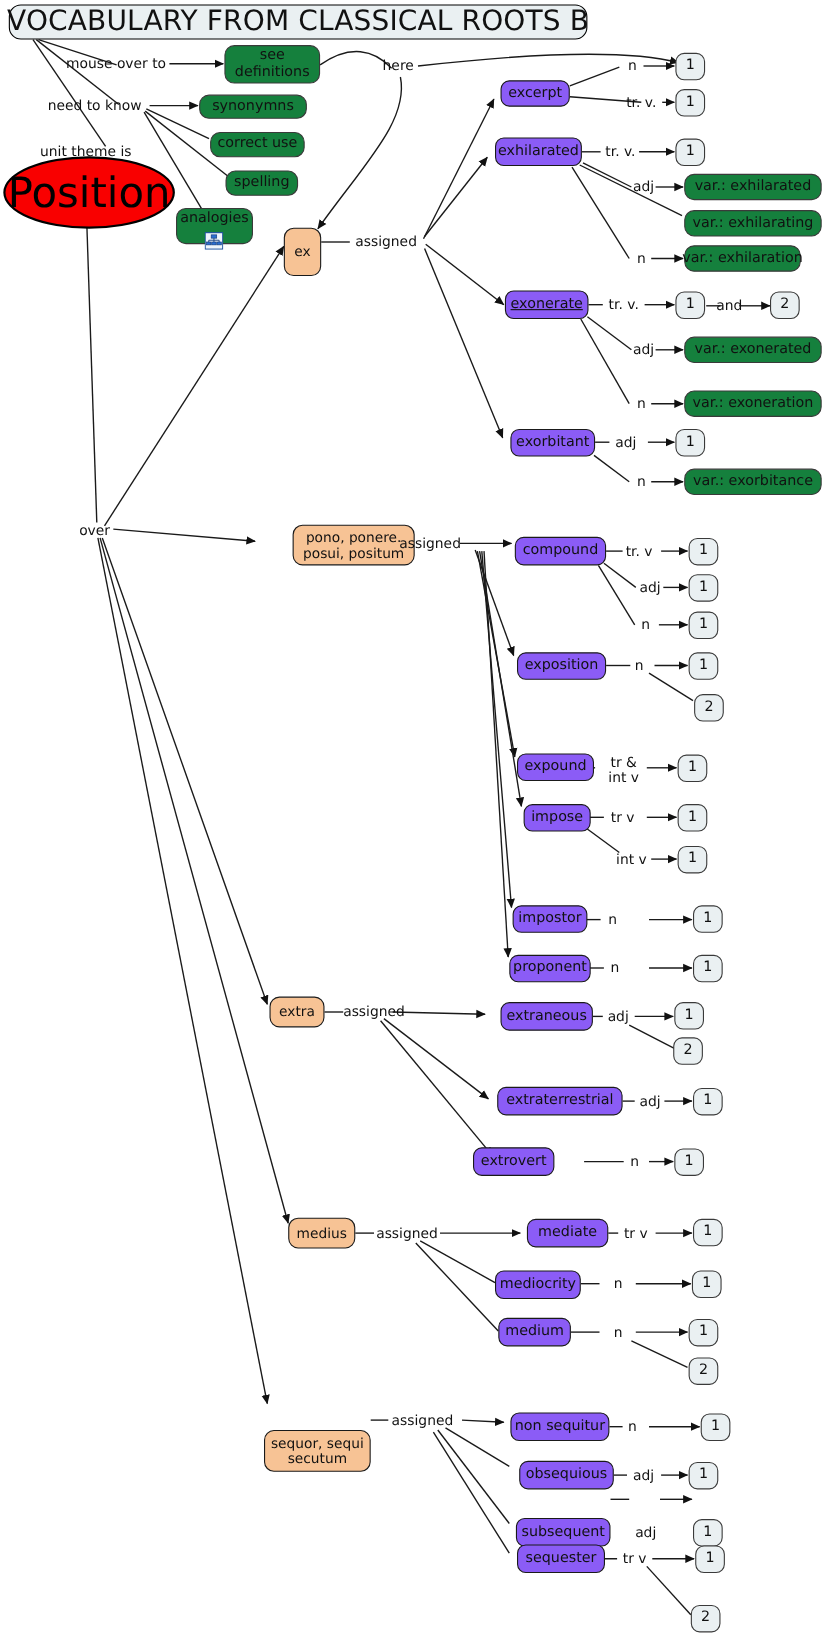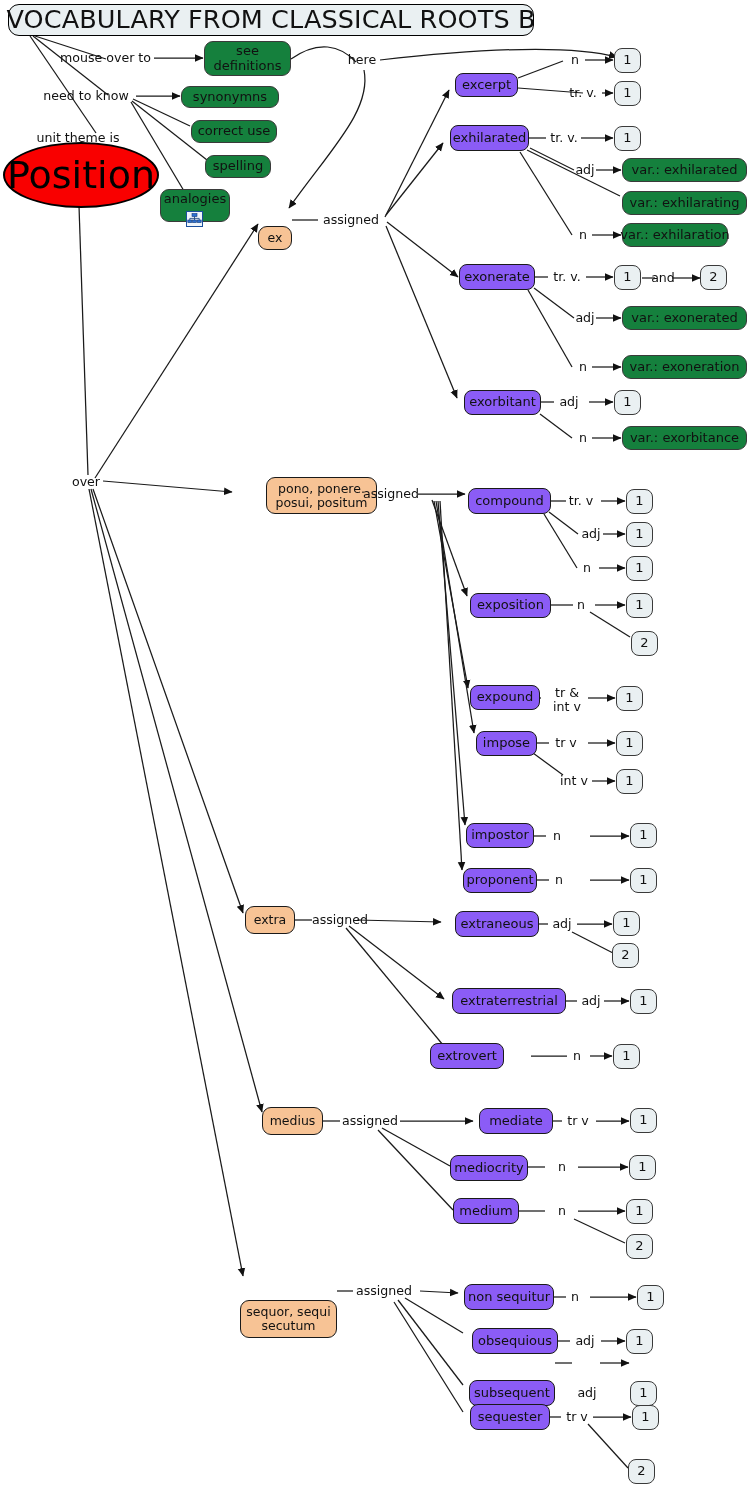--- a/index.html
+++ b/index.html
@@ -198,39 +198,39 @@
   <div class="node n-plain" style="left:160px;top:189px;width:70px;height:33px;align-items:flex-start;padding-top:2px;">analogies</div>
   <svg class="icon-analogy" style="left:186px;top:211px;" viewBox="0 0 17 16">
     <rect x="0.5" y="0.5" width="16" height="15" fill="#eef4fb" stroke="#1b4f9c" stroke-width="1"></rect>
     <rect x="6" y="2.5" width="5" height="3" fill="#2d6fd1" stroke="#113a78" stroke-width=".6"></rect>
     <rect x="1.8" y="9" width="4" height="2.6" fill="#2d6fd1" stroke="#113a78" stroke-width=".6"></rect>
     <rect x="6.5" y="9" width="4" height="2.6" fill="#2d6fd1" stroke="#113a78" stroke-width=".6"></rect>
     <rect x="11.2" y="9" width="4" height="2.6" fill="#2d6fd1" stroke="#113a78" stroke-width=".6"></rect>
     <path d="M8.5,5.5 L8.5,7.4 M3.8,9 L3.8,7.4 L13.2,7.4 L13.2,9 M8.5,7.4 L8.5,9" stroke="#113a78" stroke-width=".8" fill="none"></path>
   </svg>
 
-  <div class="node n-root" style="left:258px;top:207px;width:34px;height:24px;margin-top:19px;">ex</div>
+  <div class="node n-root" style="left:258px;top:207px;width:34px;height:44px;">ex</div>
   <div class="lbl" style="left:318px;top:212px;width:66px;height:16px;">assigned</div>
 
   <div class="node n-word" style="left:455px;top:73px;width:63px;height:24px;">excerpt</div>
   <div class="lbl" style="left:566px;top:52px;width:18px;height:16px;">n</div>
   <div class="node n-num" style="left:614px;top:48px;width:27px;height:25px;">1</div>
   <div class="lbl" style="left:564px;top:85px;width:38px;height:16px;">tr. v.</div>
   <div class="node n-num" style="left:614px;top:81px;width:27px;height:25px;">1</div>
 
   <div class="node n-word" style="left:450px;top:125px;width:79px;height:26px;">exhilarated</div>
   <div class="lbl" style="left:546px;top:130px;width:36px;height:16px;">tr. v.</div>
   <div class="node n-num" style="left:614px;top:126px;width:27px;height:25px;">1</div>
   <div class="lbl" style="left:572px;top:162px;width:26px;height:16px;">adj</div>
   <div class="node n-plain" style="left:622px;top:158px;width:125px;height:24px;">var.: exhilarated</div>
   <div class="node n-plain" style="left:622px;top:191px;width:125px;height:24px;">var.: exhilarating</div>
   <div class="lbl" style="left:574px;top:227px;width:18px;height:16px;">n</div>
   <div class="node n-plain" style="left:622px;top:223px;width:106px;height:24px;">var.: exhilaration</div>
 
-  <div class="node n-word" style="left:459px;top:264px;width:76px;height:26px;">exonerate</div>
+  <div class="node n-word" style="left:459px;top:264px;width:76px;height:26px;text-decoration:underline;">exonerate</div>
   <div class="lbl" style="left:548px;top:269px;width:38px;height:16px;">tr. v.</div>
   <div class="node n-num" style="left:614px;top:265px;width:27px;height:25px;">1</div>
   <div class="lbl" style="left:650px;top:270px;width:26px;height:16px;">and</div>
   <div class="node n-num" style="left:700px;top:265px;width:27px;height:25px;">2</div>
   <div class="lbl" style="left:572px;top:310px;width:26px;height:16px;">adj</div>
   <div class="node n-plain" style="left:622px;top:306px;width:125px;height:24px;">var.: exonerated</div>
   <div class="lbl" style="left:574px;top:359px;width:18px;height:16px;">n</div>
   <div class="node n-plain" style="left:622px;top:355px;width:125px;height:24px;">var.: exoneration</div>
 
   <div class="node n-word" style="left:464px;top:390px;width:77px;height:25px;">exorbitant</div>

